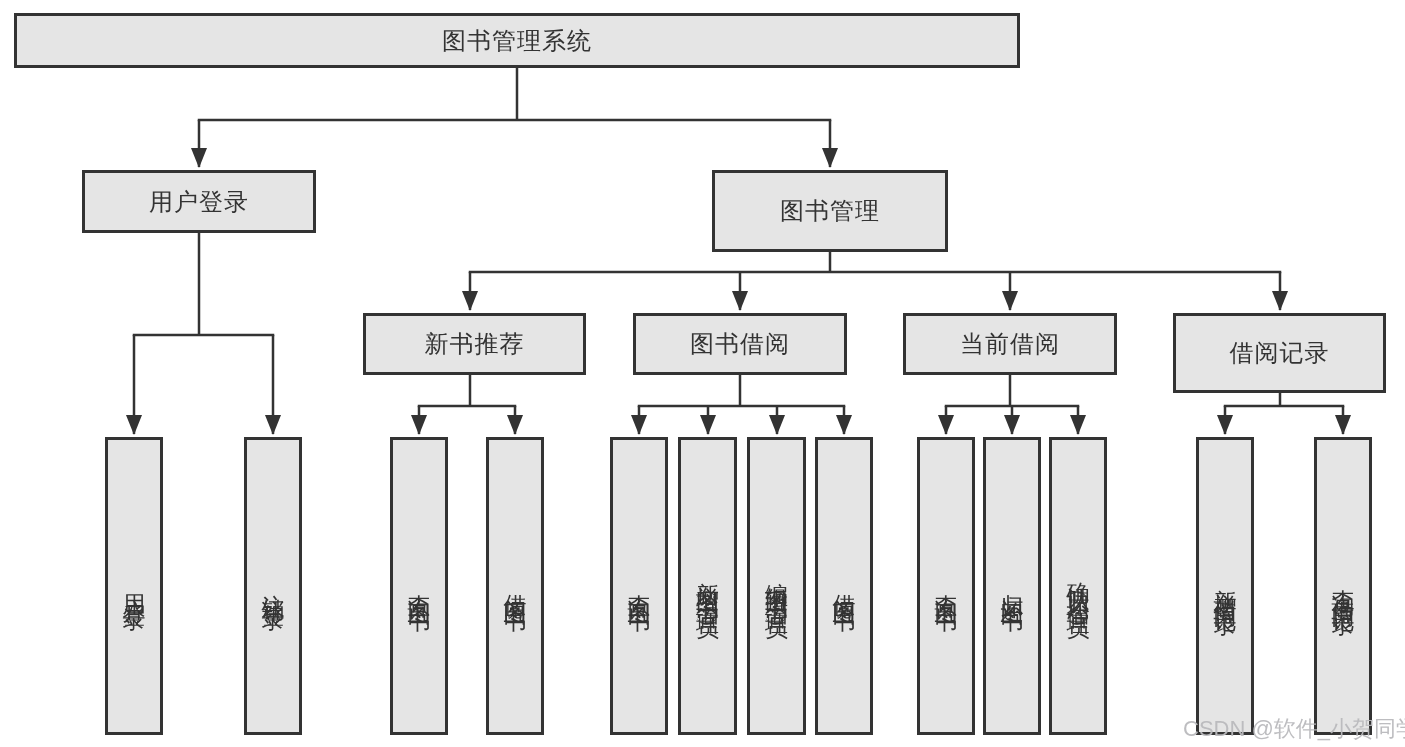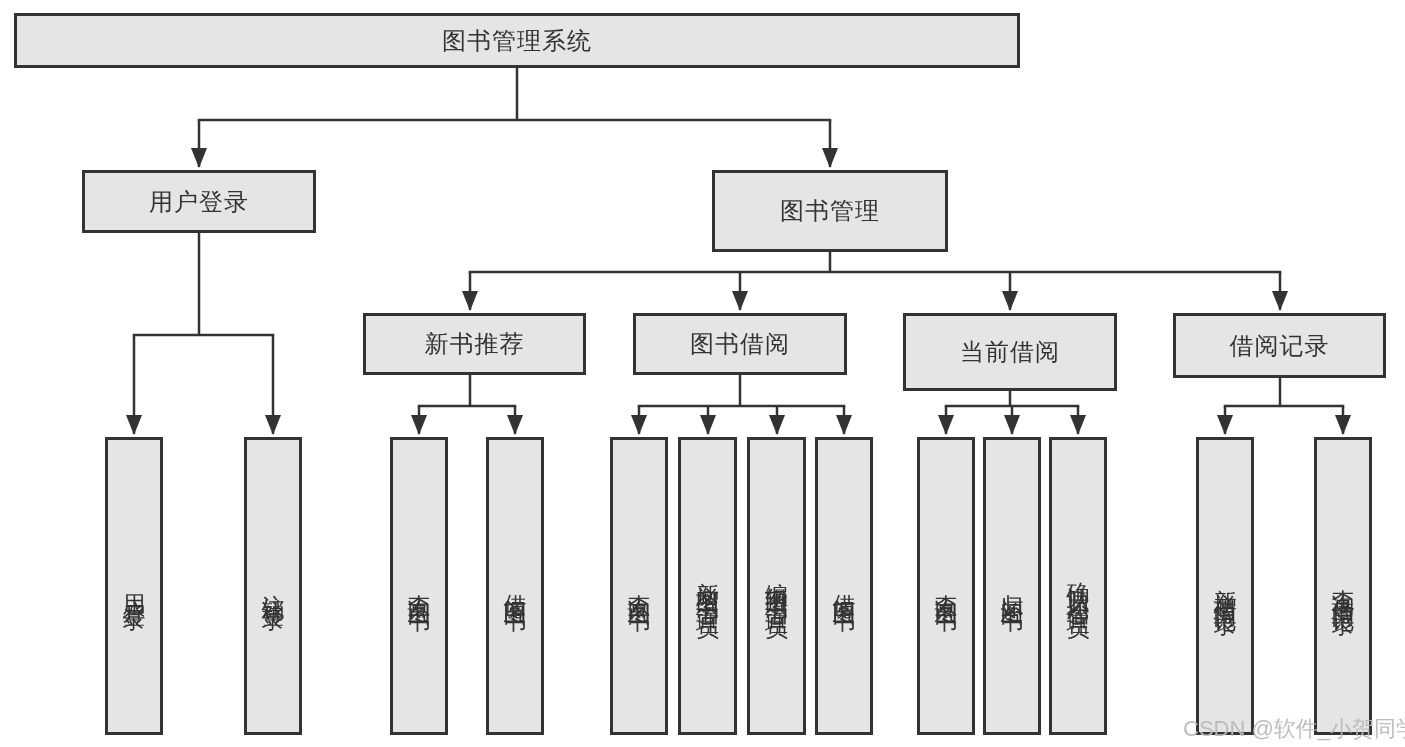--- a/index.html
+++ b/index.html
@@ -122,24 +122,24 @@
   <div class="box" style="left:712px; top:170px; width:236px; height:82px;">
     <span class="lbl">图书管理</span>
   </div>
 
   <div class="box" style="left:363px; top:313px; width:223px; height:62px;">
     <span class="lbl">新书推荐</span>
   </div>
   <div class="box" style="left:633px; top:313px; width:214px; height:62px;">
     <span class="lbl">图书借阅</span>
   </div>
-  <div class="box" style="left:903px; top:313px; width:214px; height:78px;">
+  <div class="box" style="left:903px; top:313px; width:214px; height:62px;">
     <span class="lbl">当前借阅</span>
   </div>
-  <div class="box" style="left:1173px; top:313px; width:213px; height:65px;">
+  <div class="box" style="left:1173px; top:313px; width:213px; height:80px;">
     <span class="lbl">借阅记录</span>
   </div>
 
   <div class="box v" style="left:105px; top:437px; width:58px; height:298px;">
     <span class="lbl">用户登录</span>
   </div>
   <div class="box v" style="left:244px; top:437px; width:58px; height:298px;">
     <span class="lbl">注销登录</span>
   </div>
 

